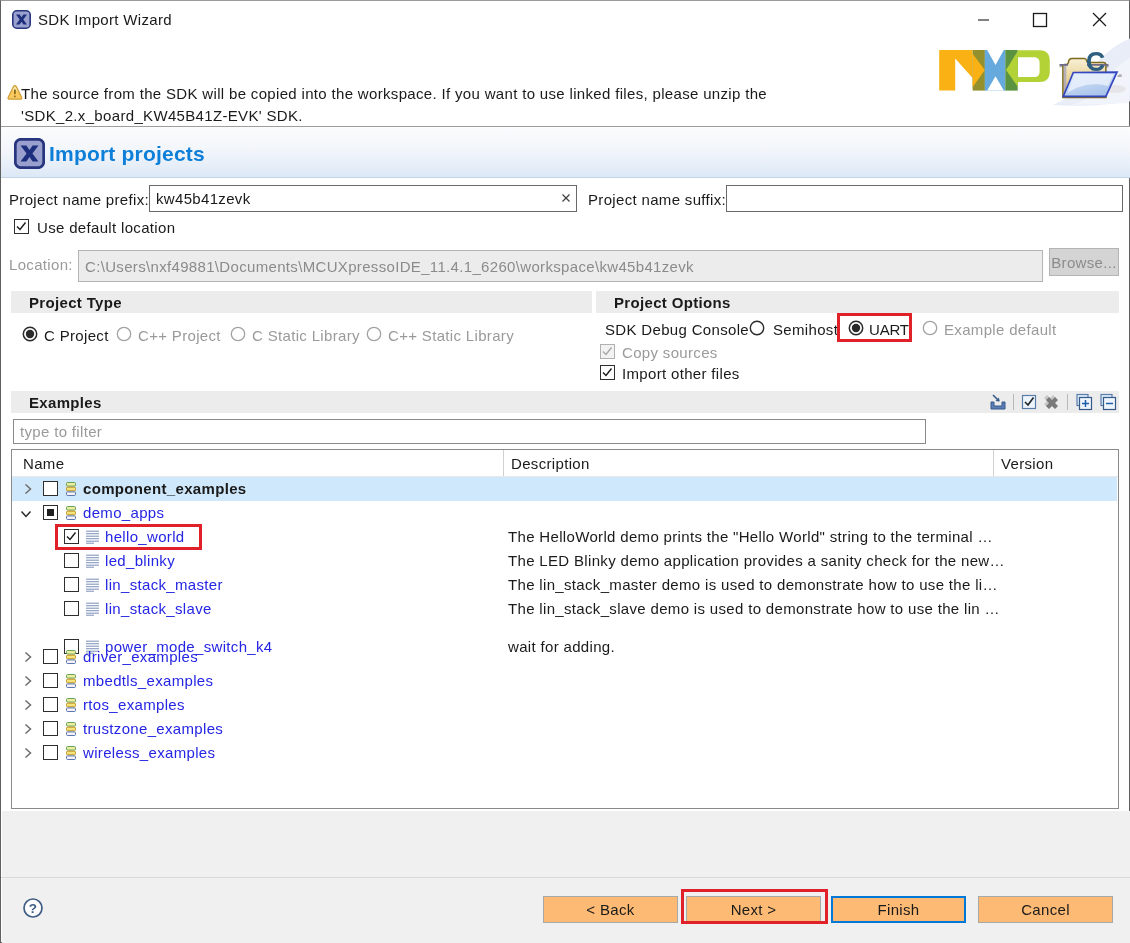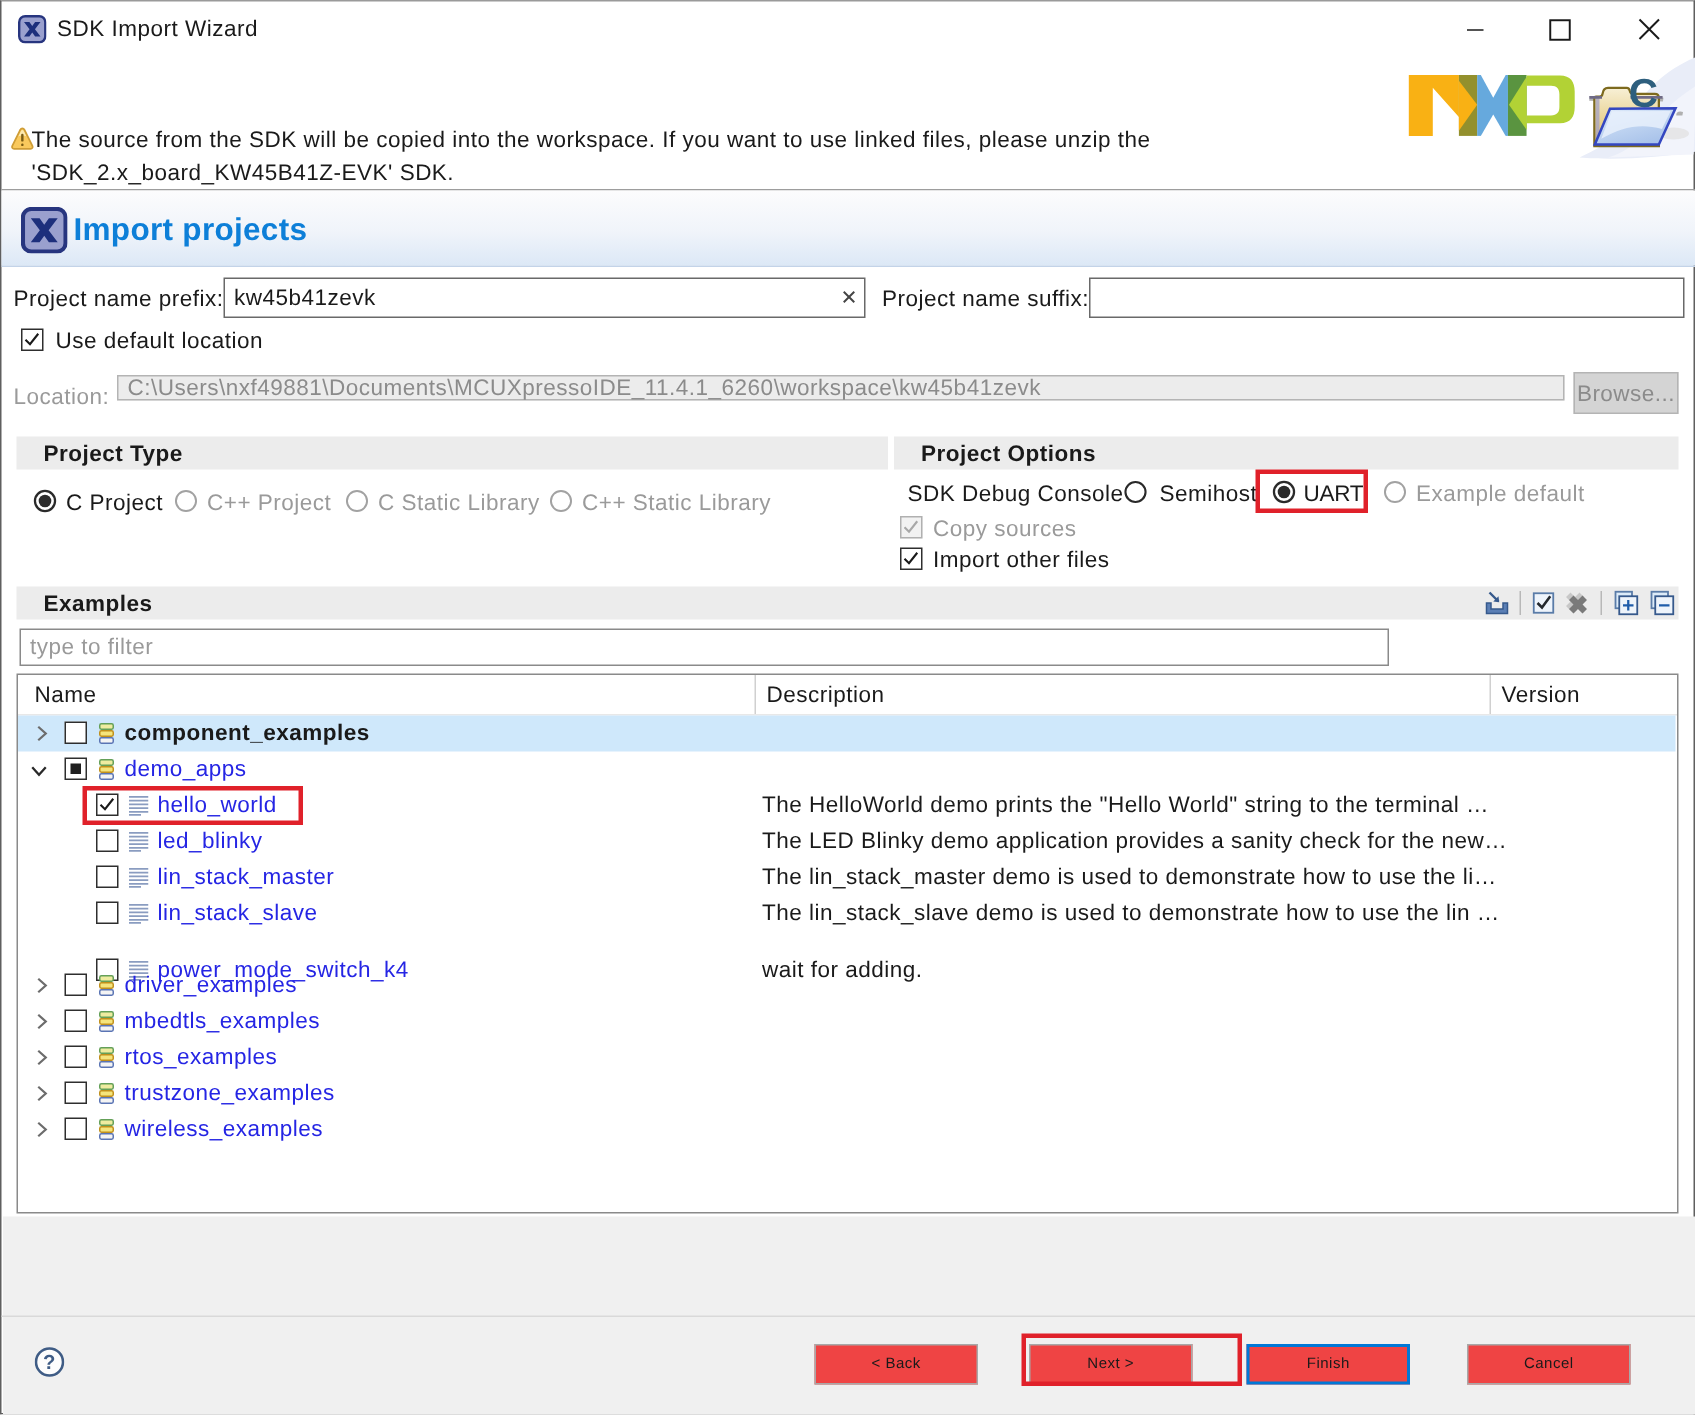--- a/index.html
+++ b/index.html
@@ -4,21 +4,21 @@
 <style>
 * { margin:0; padding:0; box-sizing:border-box; }
 html,body { width:1130px; height:943px; }
 body { font-family:"Liberation Sans", sans-serif; font-size:15px; letter-spacing:0.33px; color:#1a1a1a; background:#fff; position:relative; overflow:hidden; }
 .win { position:absolute; left:0; top:0; width:1130px; height:943px; border:1px solid #5f5f5f; border-top-color:#9a9a9a; background:#fff; }
 .abs { position:absolute; }
 .lbl { position:absolute; white-space:nowrap; }
 .grey { color:#9a9a9a; }
 .inp { position:absolute; border:1px solid #696969; background:#fff; padding:0 6px; display:flex; align-items:center; }
 .grouphdr { position:absolute; background:#ececec; height:22px; font-weight:bold; display:flex; align-items:center; padding-left:18px; }
-.btn { position:absolute; width:109px; height:27px; background:#ef4444; border:1px solid #a8a8a8; display:flex; align-items:center; justify-content:center; font-size:10px; }
+.btn { position:absolute; width:135px; height:27px; background:#fdba74; border:1px solid #a8a8a8; display:flex; align-items:center; justify-content:center; font-size:15px; }
 .cb { position:absolute; width:15px; height:15px; border:1px solid #2e2e2e; background:#fff; }
 .redbox { position:absolute; border:3.5px solid #e0212a; background:transparent; }
 .treerow { position:absolute; left:11px; width:1105px; height:24px; }
 .treetxt { position:absolute; font-size:15px; color:#2525e4; white-space:nowrap; top:3px; }
 .desc { position:absolute; left:496px; font-size:15px; color:#1a1a1a; white-space:nowrap; top:3px; }
 </style>
 </head>
 <body>
 <div class="win">
 
@@ -106,21 +106,21 @@
   <div class="lbl" style="left:587px; top:190px;">Project name suffix:</div>
   <div class="inp" style="left:725px; top:184px; width:397px; height:27px;"></div>
 
   <div class="cb" style="left:13px; top:218px;"></div>
   <svg class="abs" style="left:13px; top:218px;" width="15" height="15" viewBox="0 0 15 15">
     <path d="M3 7.5 L6 10.5 L11.5 3.5" fill="none" stroke="#1a1a1a" stroke-width="1.4"></path>
   </svg>
   <div class="lbl" style="left:36px; top:218px;">Use default location</div>
 
   <div class="lbl grey" style="left:8px; top:255px;">Location:</div>
-  <div class="inp" style="left:77px; top:249px; width:965px; height:17px; background:#ececec; border-color:#b4b4b4; color:#8b8b8b;">C:\Users\nxf49881\Documents\MCUXpressoIDE_11.4.1_6260\workspace\kw45b41zevk</div>
+  <div class="inp" style="left:77px; top:249px; width:965px; height:32px; background:#ececec; border-color:#b4b4b4; color:#8b8b8b;">C:\Users\nxf49881\Documents\MCUXpressoIDE_11.4.1_6260\workspace\kw45b41zevk</div>
   <div class="abs" style="left:1048px; top:247px; width:70px; height:28px; background:#d4d4d4; border:1px solid #b4b4b4; color:#8b8b8b; display:flex; align-items:center; justify-content:center;">Browse...</div>
 
   <div class="grouphdr" style="left:10px; top:290px; width:581px;">Project Type</div>
 
   <svg class="abs" style="left:21px; top:325px;" width="16" height="16" viewBox="0 0 16 16">
     <circle cx="8" cy="8" r="6.7" fill="#fff" stroke="#2a2a2a" stroke-width="1.5"></circle>
     <circle cx="8" cy="8" r="4.2" fill="#2a2a2a"></circle>
   </svg>
   <div class="lbl" style="left:43px; top:326px;">C Project</div>
   <svg class="abs" style="left:115px; top:325px;" width="16" height="16" viewBox="0 0 16 16">

